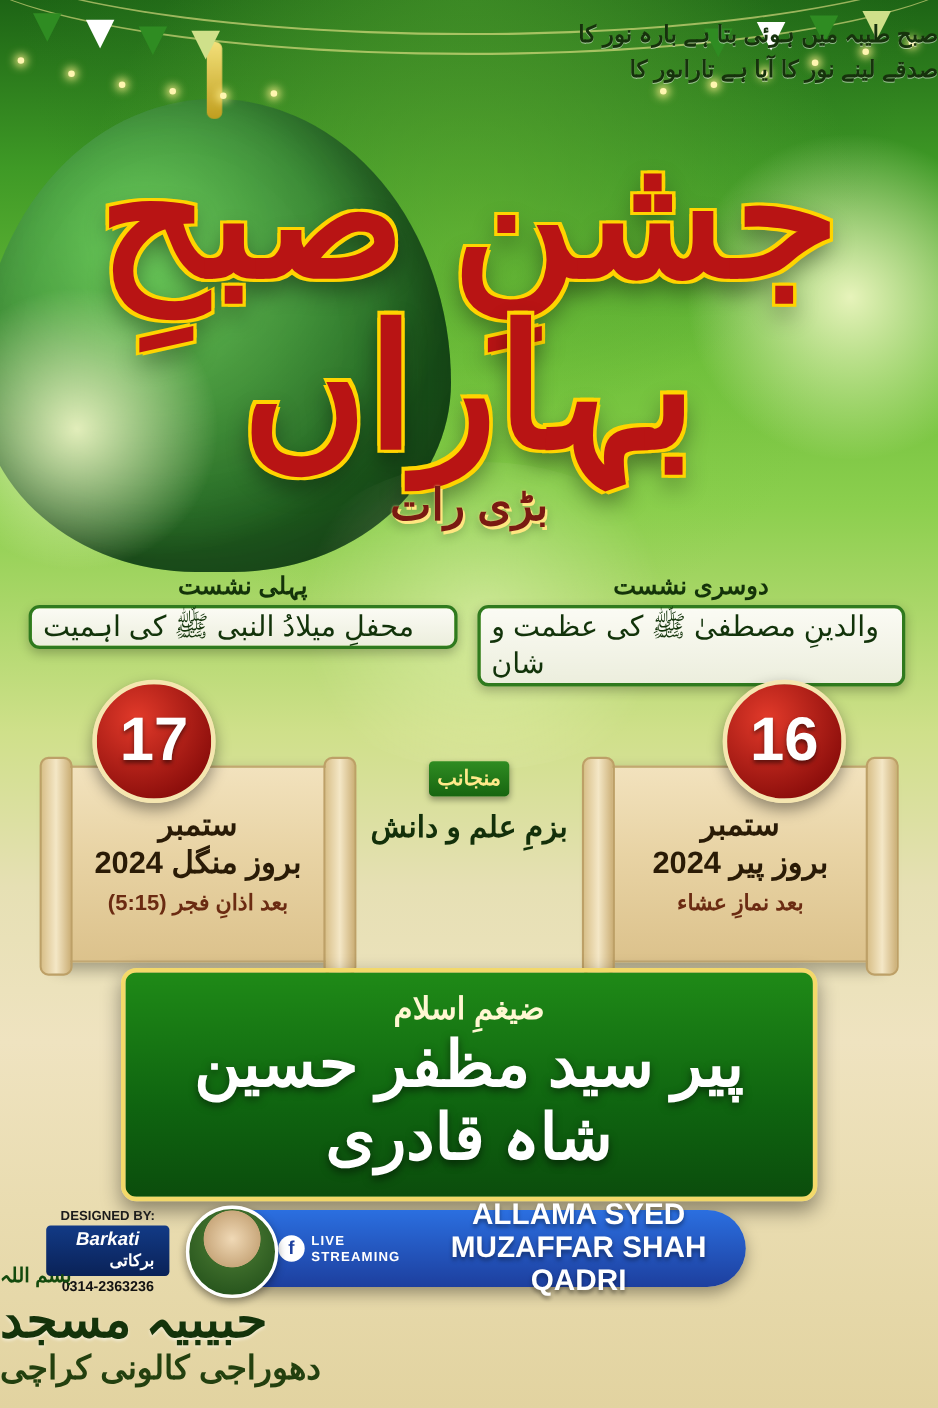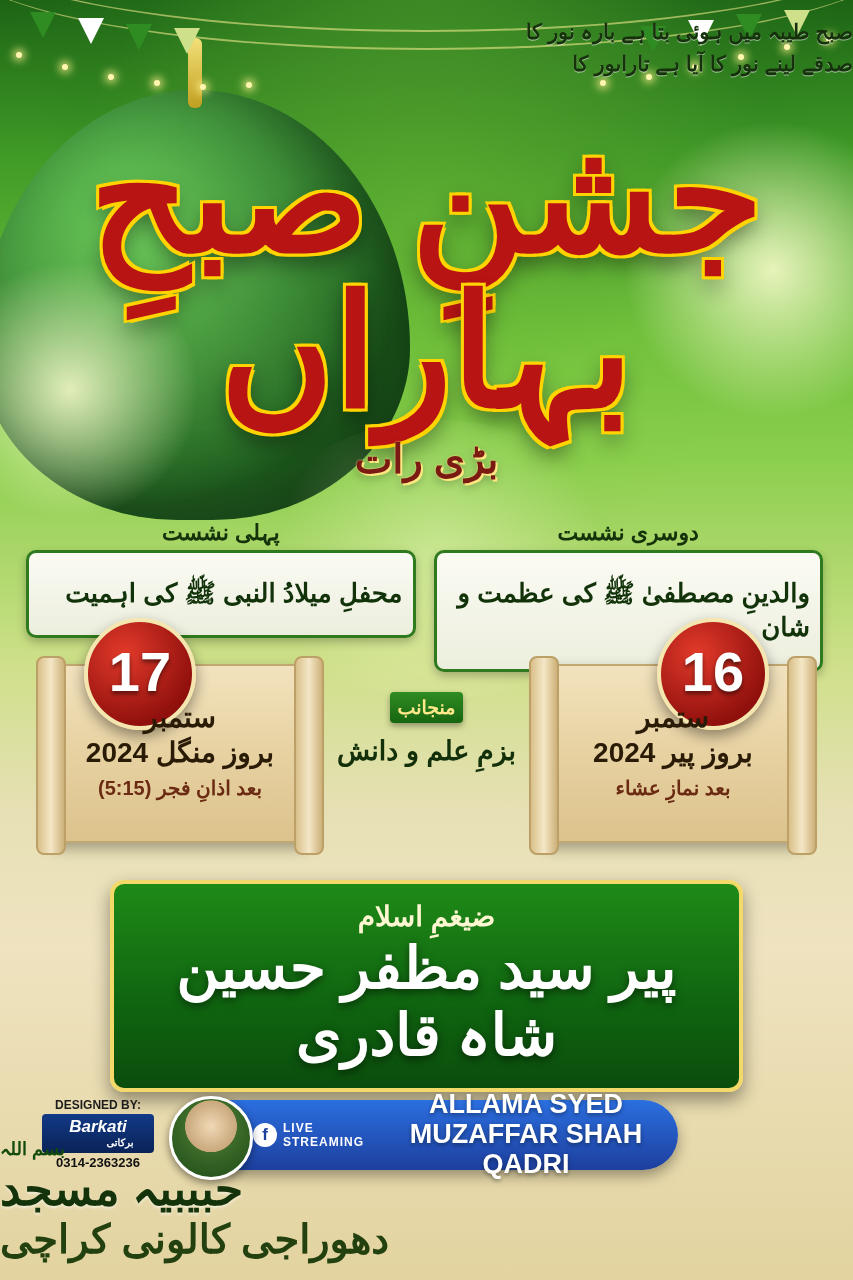--- a/index.html
+++ b/index.html
@@ -148,40 +148,40 @@
     font-size: 22px;
     font-weight: bold;
     color: #14330a;
     margin-bottom: 4px;
   }
   .session-box {
     background: linear-gradient(180deg, #fbfbf4 0%, #eceedd 100%);
     border: 3px solid #2f7a1e;
     border-radius: 10px;
     box-shadow: 0 4px 10px rgba(0,0,0,0.25);
-    padding: 24px 10px;
-    text-align: right;
+    padding: 0 10px;
+    text-align: left;
     font-size: 26px;
-    font-weight: bold;
+    font-weight: normal;
     color: #12330a;
     direction: rtl;
     line-height: 1.3;
   }
 
   
   .dates {
     position: absolute;
     top: 640px;
     left: 30px;
     right: 30px;
     height: 230px;
   }
   .scroll {
     position: absolute;
-    top: 24px;
+    top: 56px;
     width: 260px;
     height: 175px;
     background: linear-gradient(180deg, #f2e2bd 0%, #e8d3a4 45%, #dcc28c 100%);
     border: 2px solid #c2a771;
     border-radius: 10px;
     box-shadow: 0 6px 14px rgba(0,0,0,0.3);
     direction: rtl;
   }
   .scroll:before, .scroll:after {
     content: "";
@@ -312,21 +312,21 @@
     background: linear-gradient(180deg, #123a86, #0a2257);
     color: #fff;
     border-radius: 4px;
     padding: 3px 0 5px;
     font-size: 17px;
     font-weight: bold;
     font-style: italic;
   }
   .designer-logo small {
     display: block;
-    font-size: 10px;
+    font-size: 15px;
     font-style: normal;
     padding-left: 44px;
   }
   .designer-phone {
     font-size: 13px;
     font-weight: bold;
     color: #111;
     margin-top: 2px;
   }
 
@@ -398,21 +398,21 @@
     color: #134a0d;
   }
   .venue-name {
     margin-top: 2px;
     font-size: 46px;
     font-weight: bold;
     color: #14330a;
     text-shadow: 0 2px 3px rgba(255,255,255,0.5);
   }
   .venue-sub {
-    font-size: 40px;
+    font-size: 30px;
     font-weight: bold;
     color: #23400f;
   }
 </style>
 </head>
 <body>
 
 <div class="poster">
 
   <div class="dome"></div>

